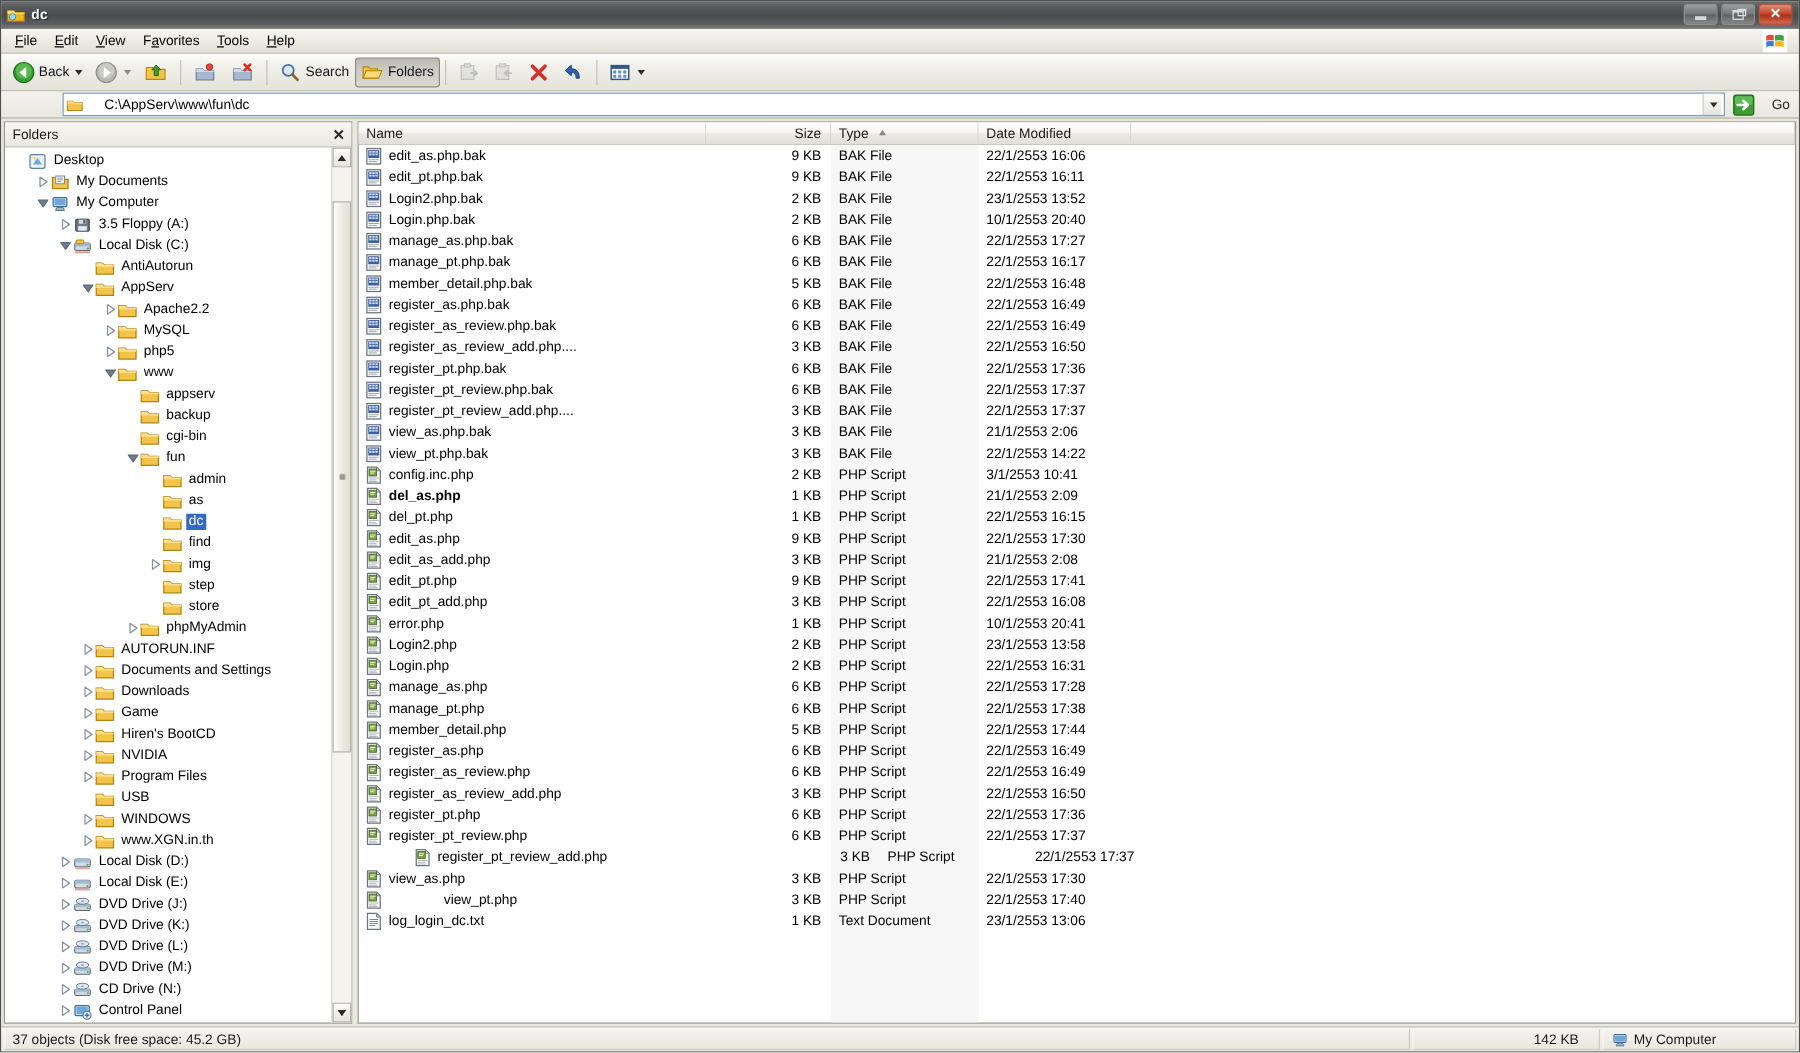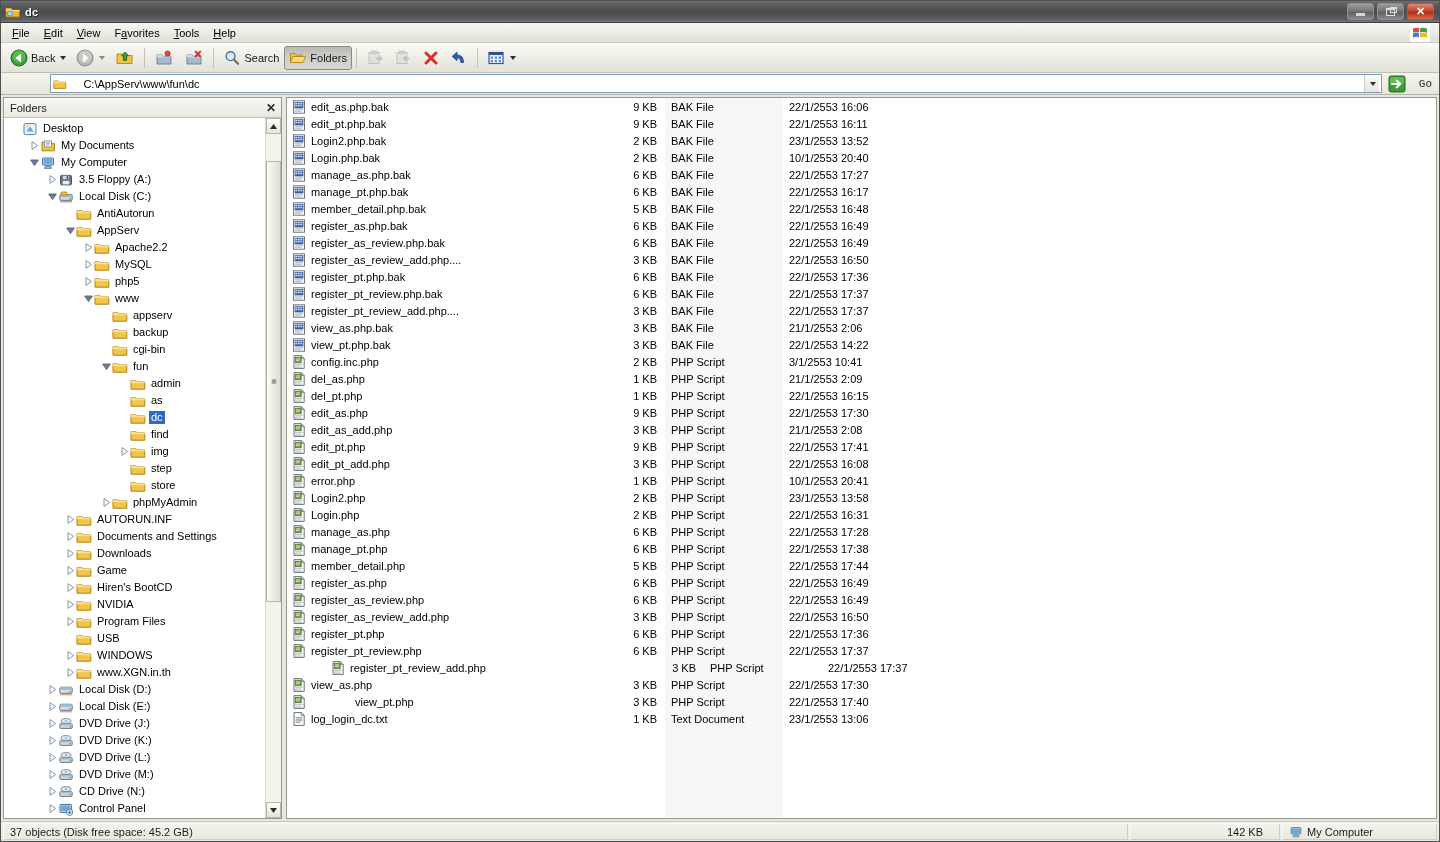--- a/index.html
+++ b/index.html
@@ -102,21 +102,21 @@
   #addr-input {
     flex: 1 1 auto; height: 19px; background: #ffffff;
     border: 1px solid #7f9db9; display: flex; align-items: center;
     padding: 0 2px; position: relative;
   }
   #addr-input .path { font-size: 11px; color: #000; margin-left: 16px; }
   #addr-drop { width: 15px; height: 17px; margin-left: auto; display:flex;
                align-items:center; justify-content:center;
                background: linear-gradient(180deg,#fbfbf9 0%,#e6e5dd 100%);
                border-left: 1px solid #cdccc2; }
-  #go-btn { display: flex; align-items: center; gap: 13px; padding: 0 5px 0 2px; cursor: default; height:20px;font-family:Liberation Mono, monospace; }
+  #go-btn { display: flex; align-items: center; gap: 13px; padding: 0 5px 0 2px; cursor: default; height:20px; }
   #go-btn .go-label { font-size: 11px; color:#2b2b2b; }
 
   
   #body { flex: 1 1 auto; display: flex; min-height: 0; background:#e9e8e0; padding: 2px 0 0 2px; }
 
   
   #folders-pane {
     width: 279px; flex: 0 0 279px;
     display: flex; flex-direction: column;
     background: #ffffff;
@@ -989,20 +989,40 @@
                 <path d="M0 0 L7 0 L3.5 5 Z" fill="#2b2b2b"></path>
               </svg>
           </div>
         </div>
       </div>
     </div>
 
     <div id="splitter"></div>
 
     <div id="list-pane">
+      <div id="list-header">
+          <div class="col-h" style="width: 278px; flex: 0 0 278px;">
+            <span>Name</span>
+          </div>
+          <div class="col-h num" style="width: 100px; flex: 0 0 100px;">
+            <span>Size</span>
+          </div>
+          <div class="col-h" style="width: 118px; flex: 0 0 118px;">
+            <span>Type</span>
+            <span class="sortarrow">
+              <svg width="12" height="12" viewBox="0 0 16 16">
+                <path d="M5 9.2 L8 4.6 L11 9.2 Z" fill="#8a9099" stroke="#6d737b" stroke-width=".7"></path>
+              </svg>
+            </span>
+          </div>
+          <div class="col-h" style="width: 122px; flex: 0 0 122px;">
+            <span>Date Modified</span>
+          </div>
+          <div class="col-h" style="flex: 1 1 auto;"></div>
+        </div>
       <div id="list-body">
           <div class="zebra-col" style="left: 378px; width: 118px;"></div>
           <div class="frow">
             <div class="cell name" style="width: 278px; flex: 0 0 278px;">
               <span class="ficon">
                 <svg width="16" height="16" viewBox="0 0 16 16">
                   <rect x="2.5" y="1.8" width="11" height="12.4" fill="#ffffff" stroke="#6b737d" stroke-width="1"></rect>
                   <rect x="3.6" y="3" width="8.8" height="6.4" fill="#3c5f9e"></rect>
                   <rect x="4.3" y="3.7" width="2" height="1.5" fill="#c9d8ee"></rect>
                   <rect x="6.8" y="3.7" width="2" height="1.5" fill="#c9d8ee"></rect>
@@ -1324,21 +1344,21 @@
                   <path d="M4 10.4 H12 M4 11.9 H10.2 M4 13.2 H11" stroke="#a5acb4" stroke-width=".7"></path>
                 </svg>
               </span>
               <span>config.inc.php</span>
             </div>
             <div class="cell size" style="width: 100px; flex: 0 0 100px;">2 KB</div>
             <div class="cell type" style="width: 118px; flex: 0 0 118px;">PHP Script</div>
             <div class="cell date" style="width: 122px; flex: 0 0 122px;">3/1/2553 10:41</div>
           </div>
           <div class="frow">
-            <div class="cell name" style="width: 278px; flex: 0 0 278px;">
+            <div class="cell name" style="width: 278px; flex: 0 0 278px; font-weight: bold;">
               <span class="ficon">
                 <svg width="16" height="16" viewBox="0 0 16 16">
                   <path d="M3 1.6 L10.2 1.6 L13.2 4.6 L13.2 14.4 L3 14.4 Z" fill="#ffffff" stroke="#6b737d" stroke-width="1"></path>
                   <path d="M10.2 1.6 L13.2 4.6 L10.2 4.6 Z" fill="#d5dae0" stroke="#6b737d" stroke-width=".7"></path>
                   <rect x="4.2" y="3.2" width="6" height="5.6" fill="#7ea24a" stroke="#4f6a2c" stroke-width=".7"></rect>
                   <path d="M5.2 5 H9.2 M5.2 6.4 H8.2" stroke="#e9f4d9" stroke-width=".8"></path>
                   <path d="M4 10.4 H12 M4 11.9 H10.2 M4 13.2 H11" stroke="#a5acb4" stroke-width=".7"></path>
                 </svg>
               </span>
               <span>del_as.php</span>

